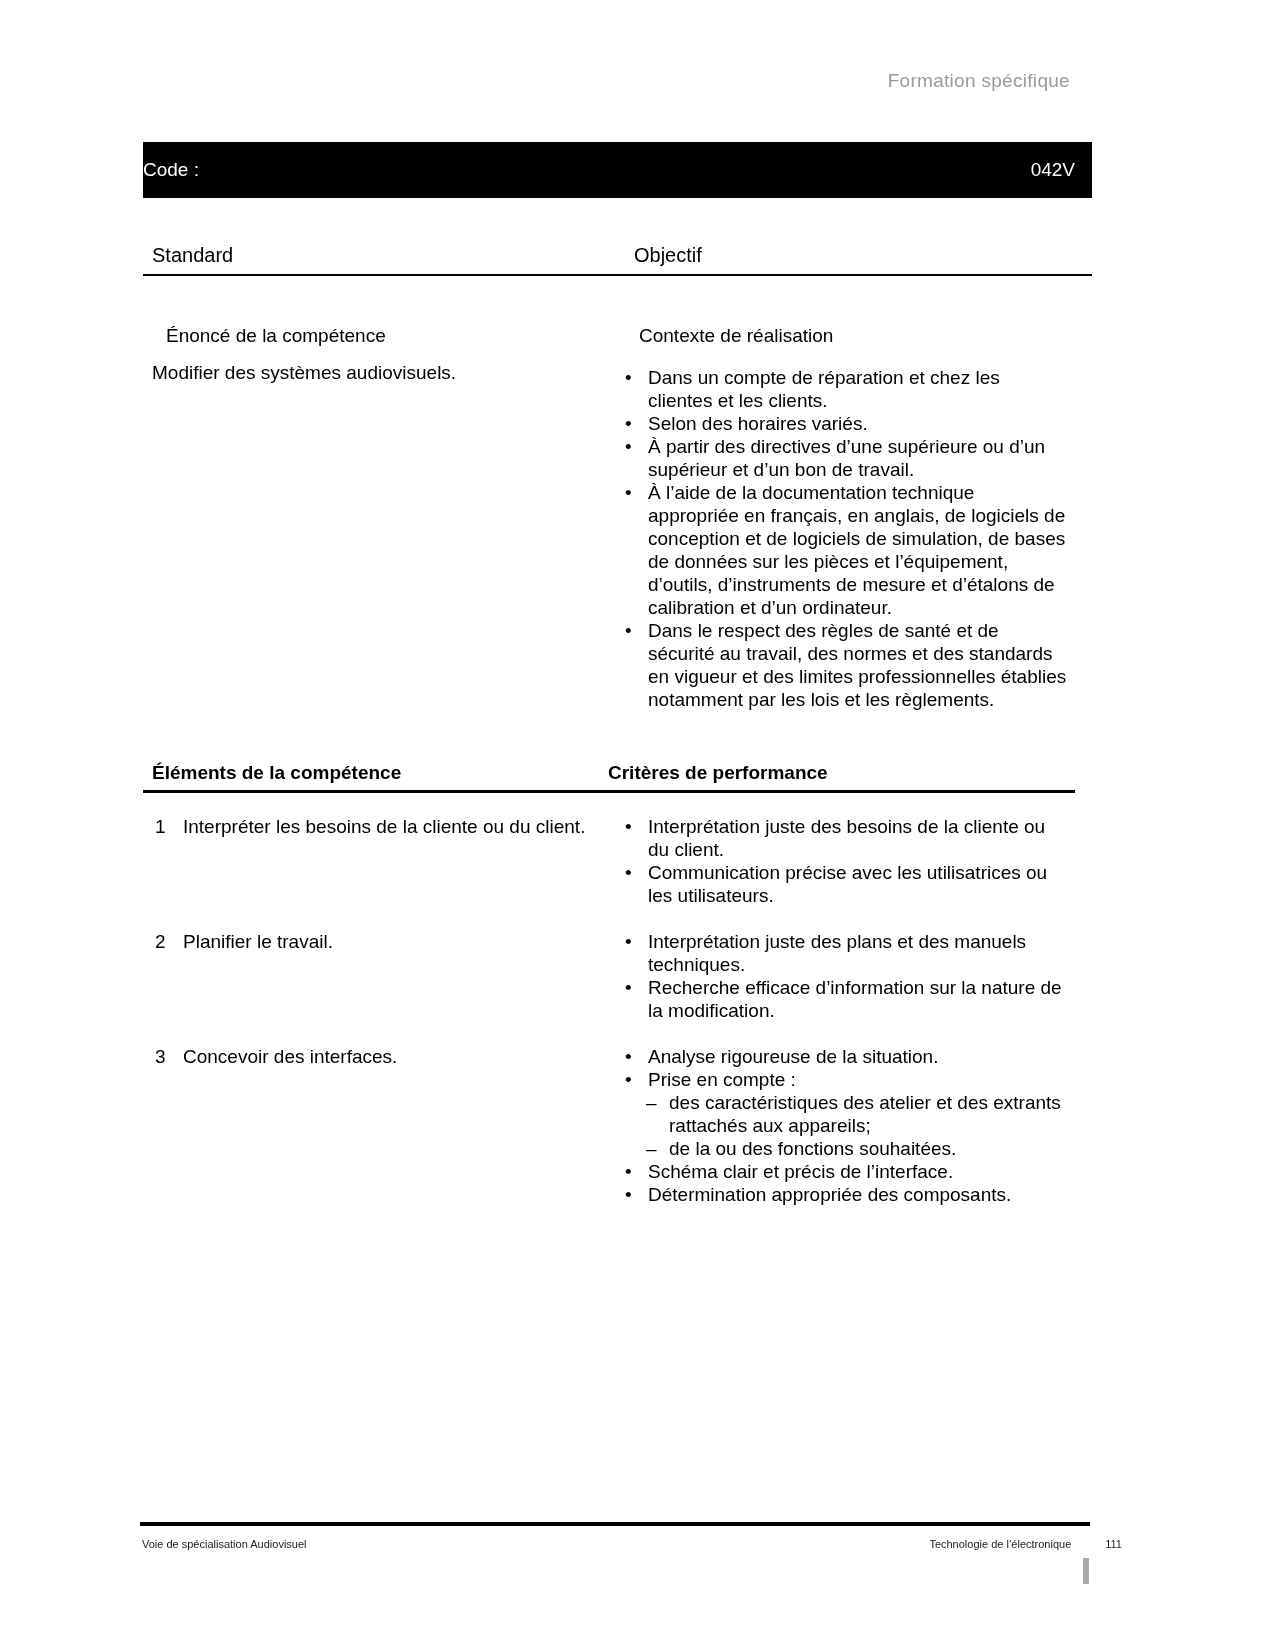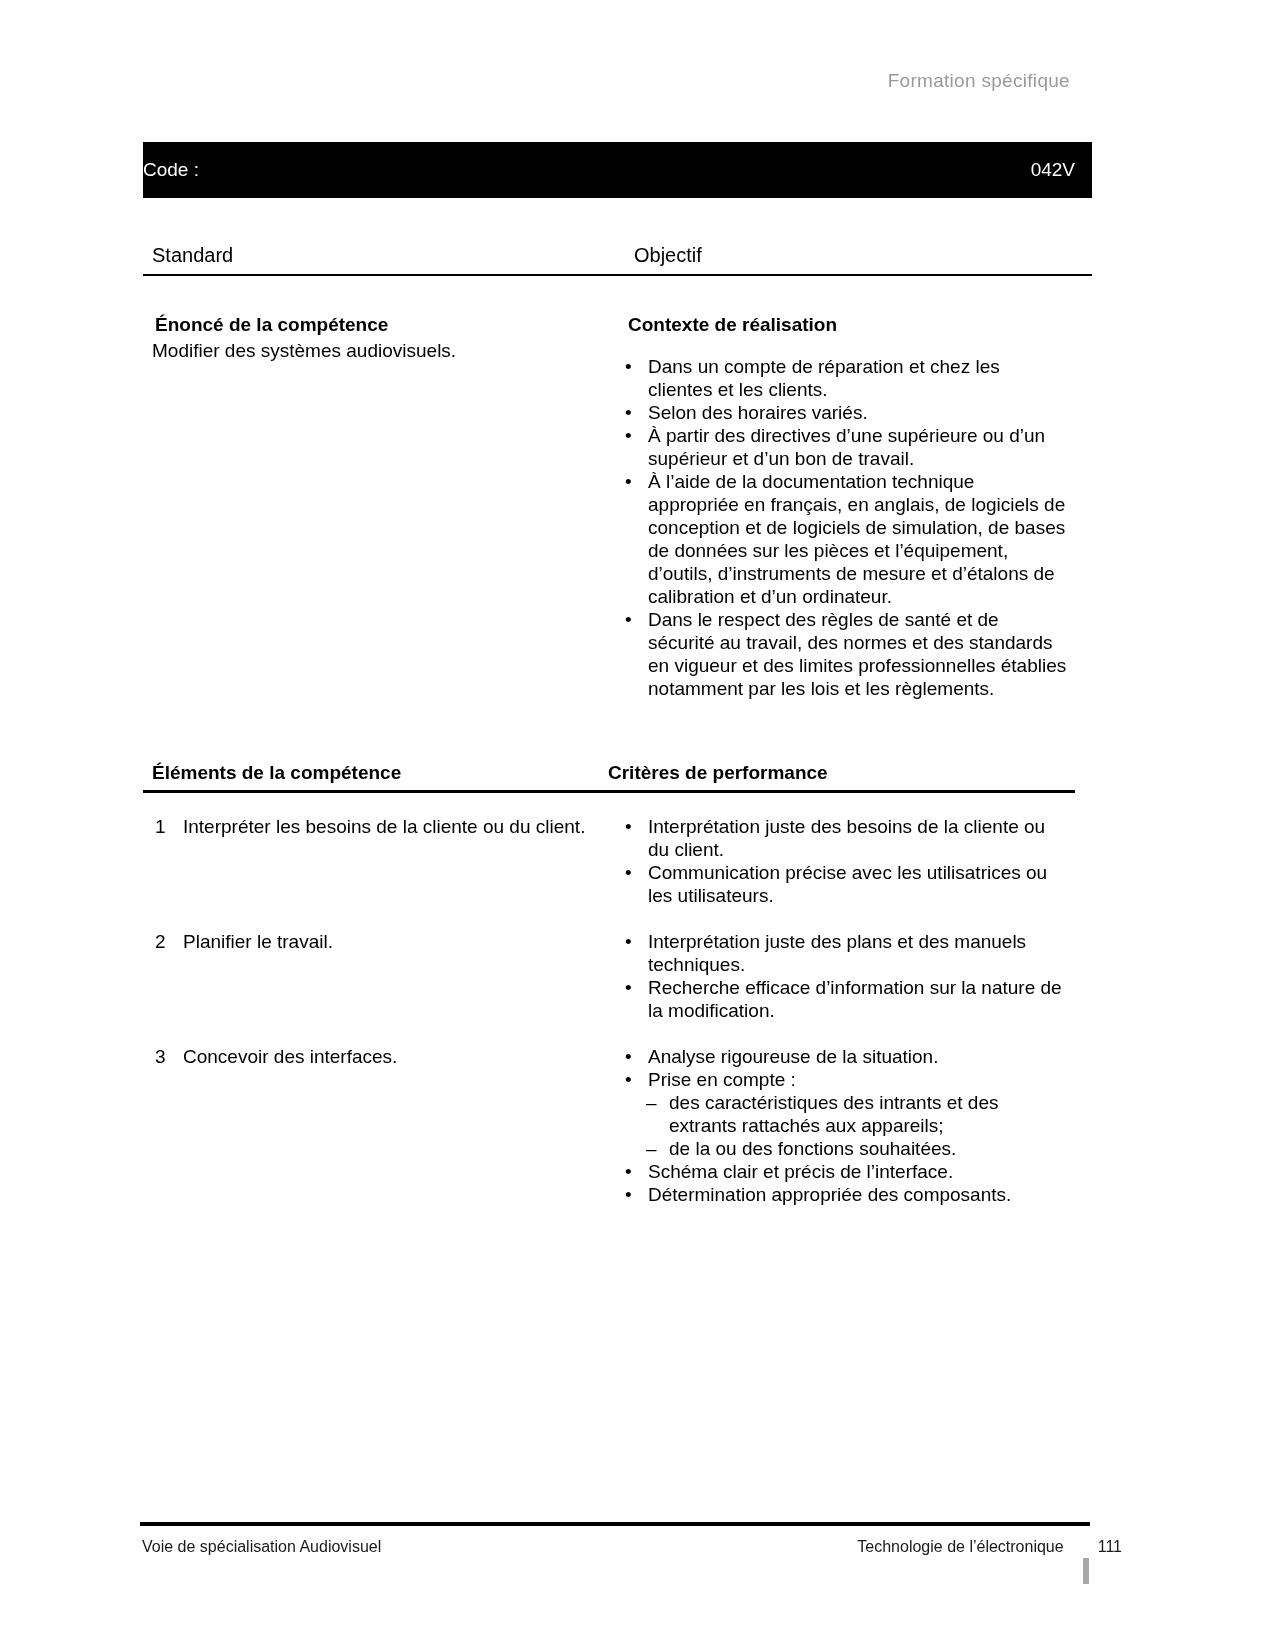--- a/index.html
+++ b/index.html
@@ -62,23 +62,23 @@
     width: 949px;
     display: grid;
     grid-template-columns: 482px 467px;
   }
   .sec1 { top: 310px; }
 
   .col-left { padding-left: 9px; box-sizing: border-box; padding-right: 30px; }
   .col-right { box-sizing: border-box; padding-right: 25px; }
 
   h3.sec-title {
-    margin: 3px;
-    font-size: 19px;
-    font-weight: bold;
+    margin: 14px;
+    font-size: 19px;
+    font-weight: normal;
     line-height: 23px;
   }
   .body-text {
     font-size: 19px;
     line-height: 23px;
   }
 
   .blist { margin-top: 19px; font-size: 19px; line-height: 23px; }
   .blist .item { display: flex; }
   .blist .mk { flex: none; width: 23px; }
@@ -133,21 +133,21 @@
     background: #000000;
   }
   .footer-row {
     position: absolute;
     top: 1538px;
     left: 142px;
     right: 153px;
     display: flex;
     justify-content: space-between;
     align-items: baseline;
-    font-size: 16px;
+    font-size: 11px;
     color: #1a1a1a;
     gap: 24px;
   }
   .footer-right { display: flex; gap: 34px; }
   .side-gray-bar {
     position: absolute;
     top: 1558px;
     left: 1083px;
     width: 6px;
     height: 26px;
@@ -259,21 +259,21 @@
             <span class="mk">•</span>
             <span class="tx">Analyse rigoureuse de la situation.</span>
           </div>
           <div class="item">
             <span class="mk">•</span>
             <span class="tx">Prise en compte :</span>
           </div>
           <div class="sublist">
             <div class="subitem">
               <span class="mk">–</span>
-              <span class="tx">des caractéristiques des intrants et des extrants rattachés aux appareils;</span>
+              <span class="tx">des caractéristiques des atelier et des extrants rattachés aux appareils;</span>
             </div>
             <div class="subitem">
               <span class="mk">–</span>
               <span class="tx">de la ou des fonctions souhaitées.</span>
             </div>
           </div>
           <div class="item">
             <span class="mk">•</span>
             <span class="tx">Schéma clair et précis de l’interface.</span>
           </div>

